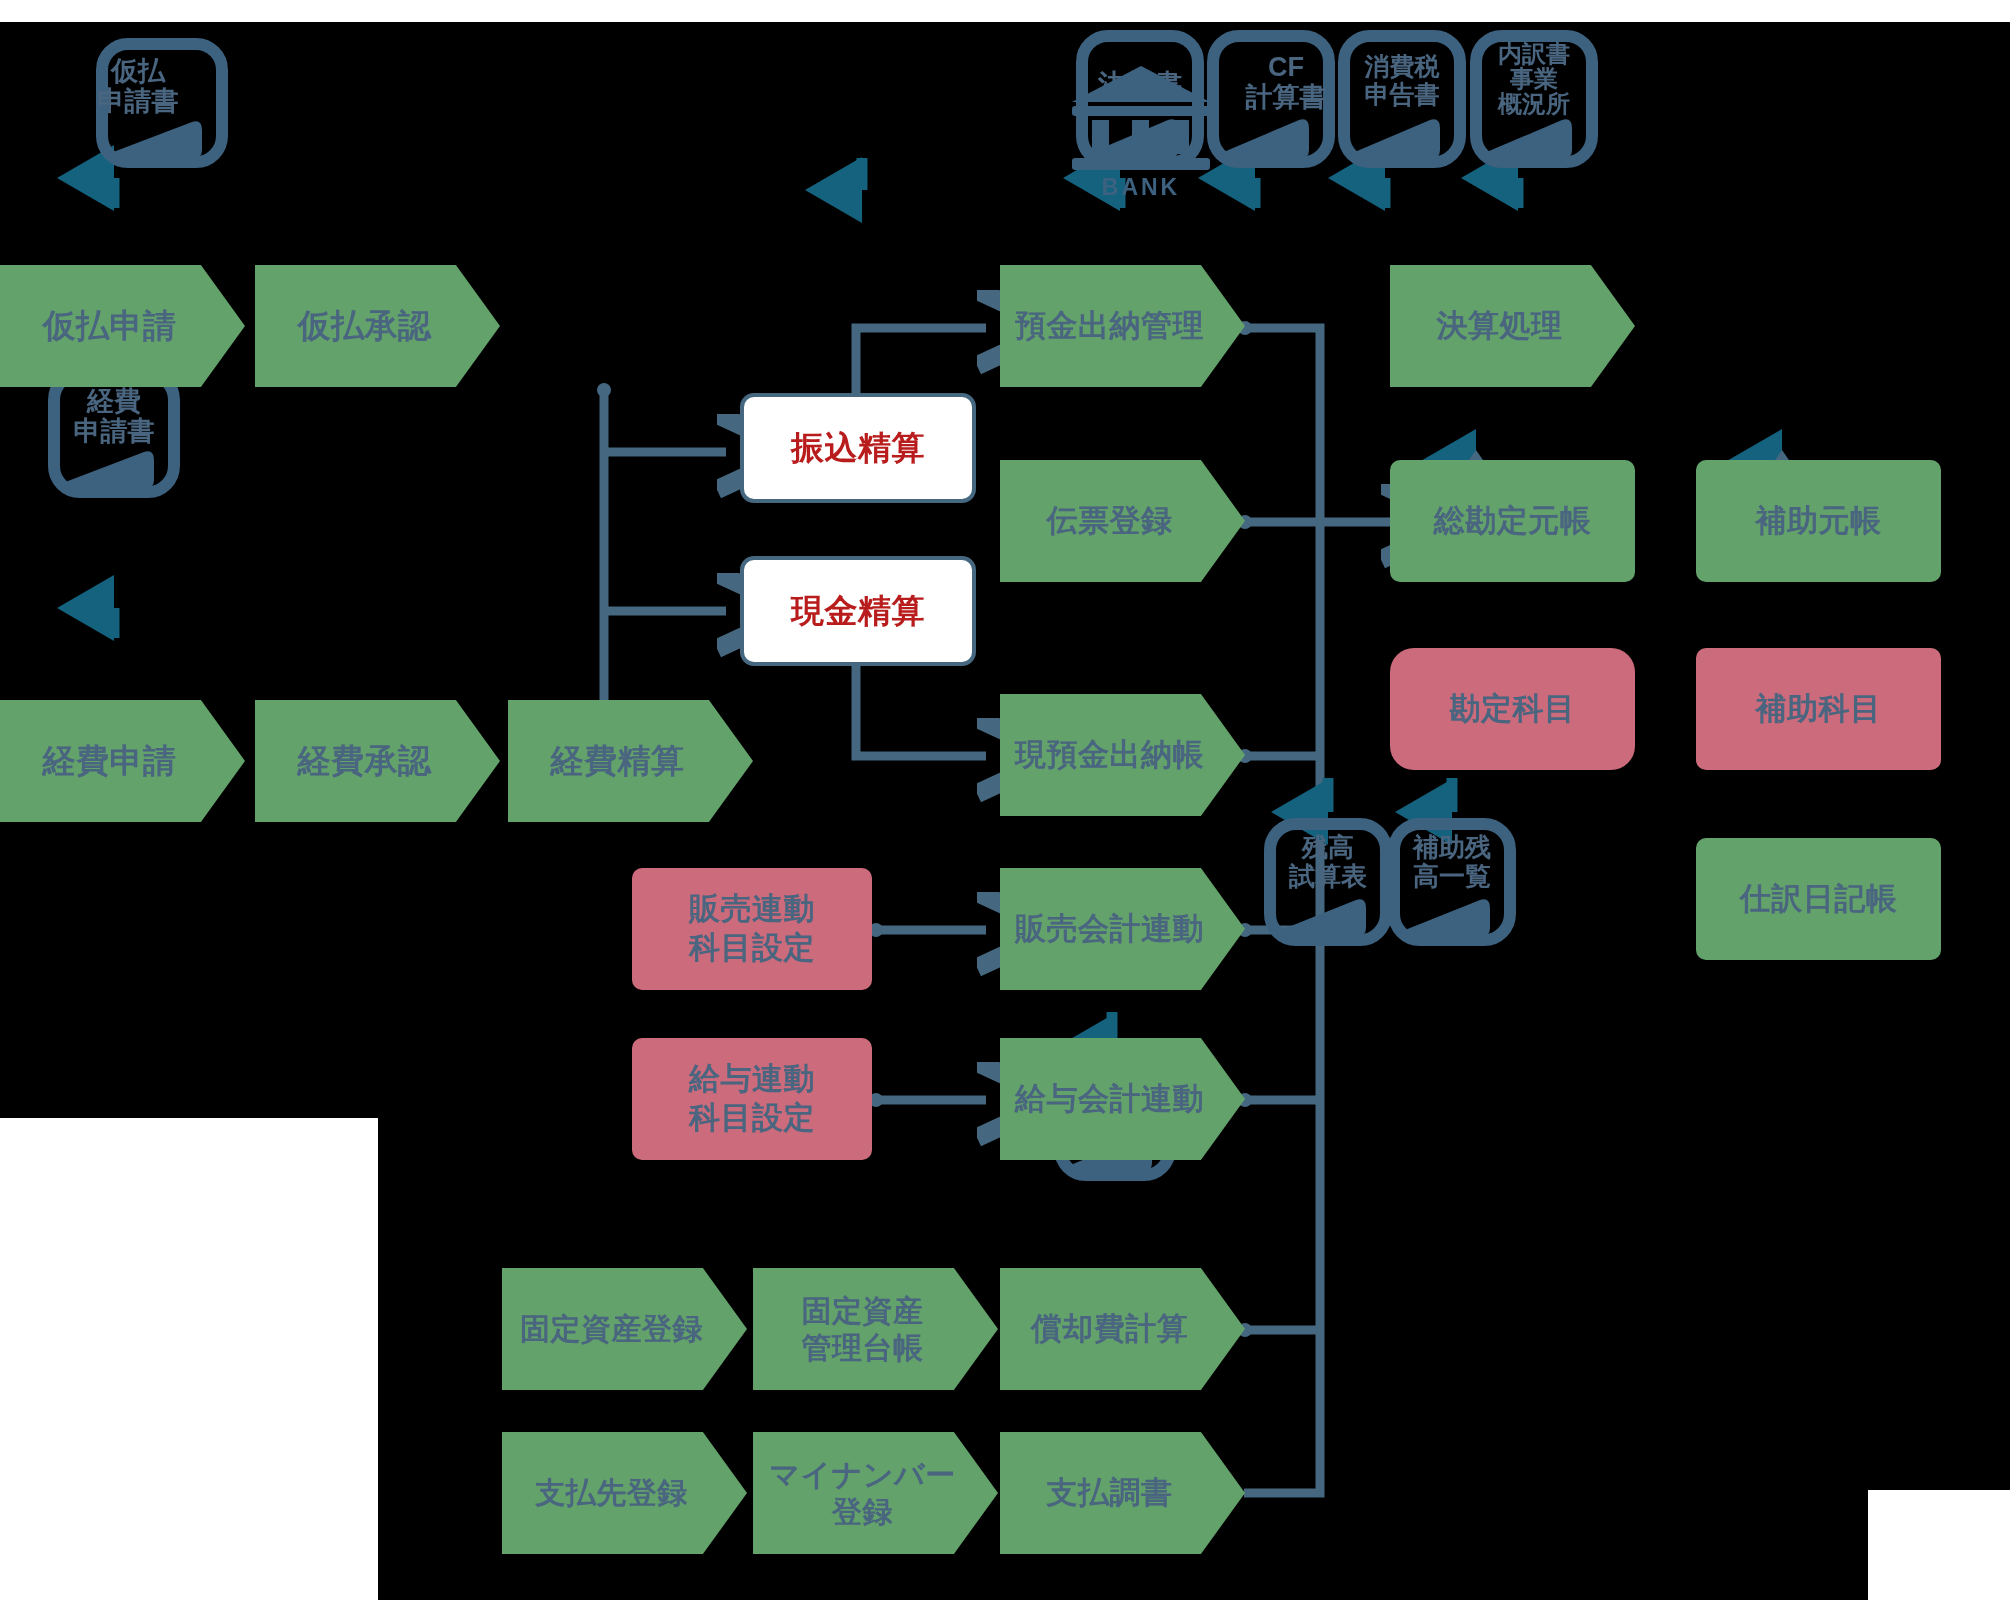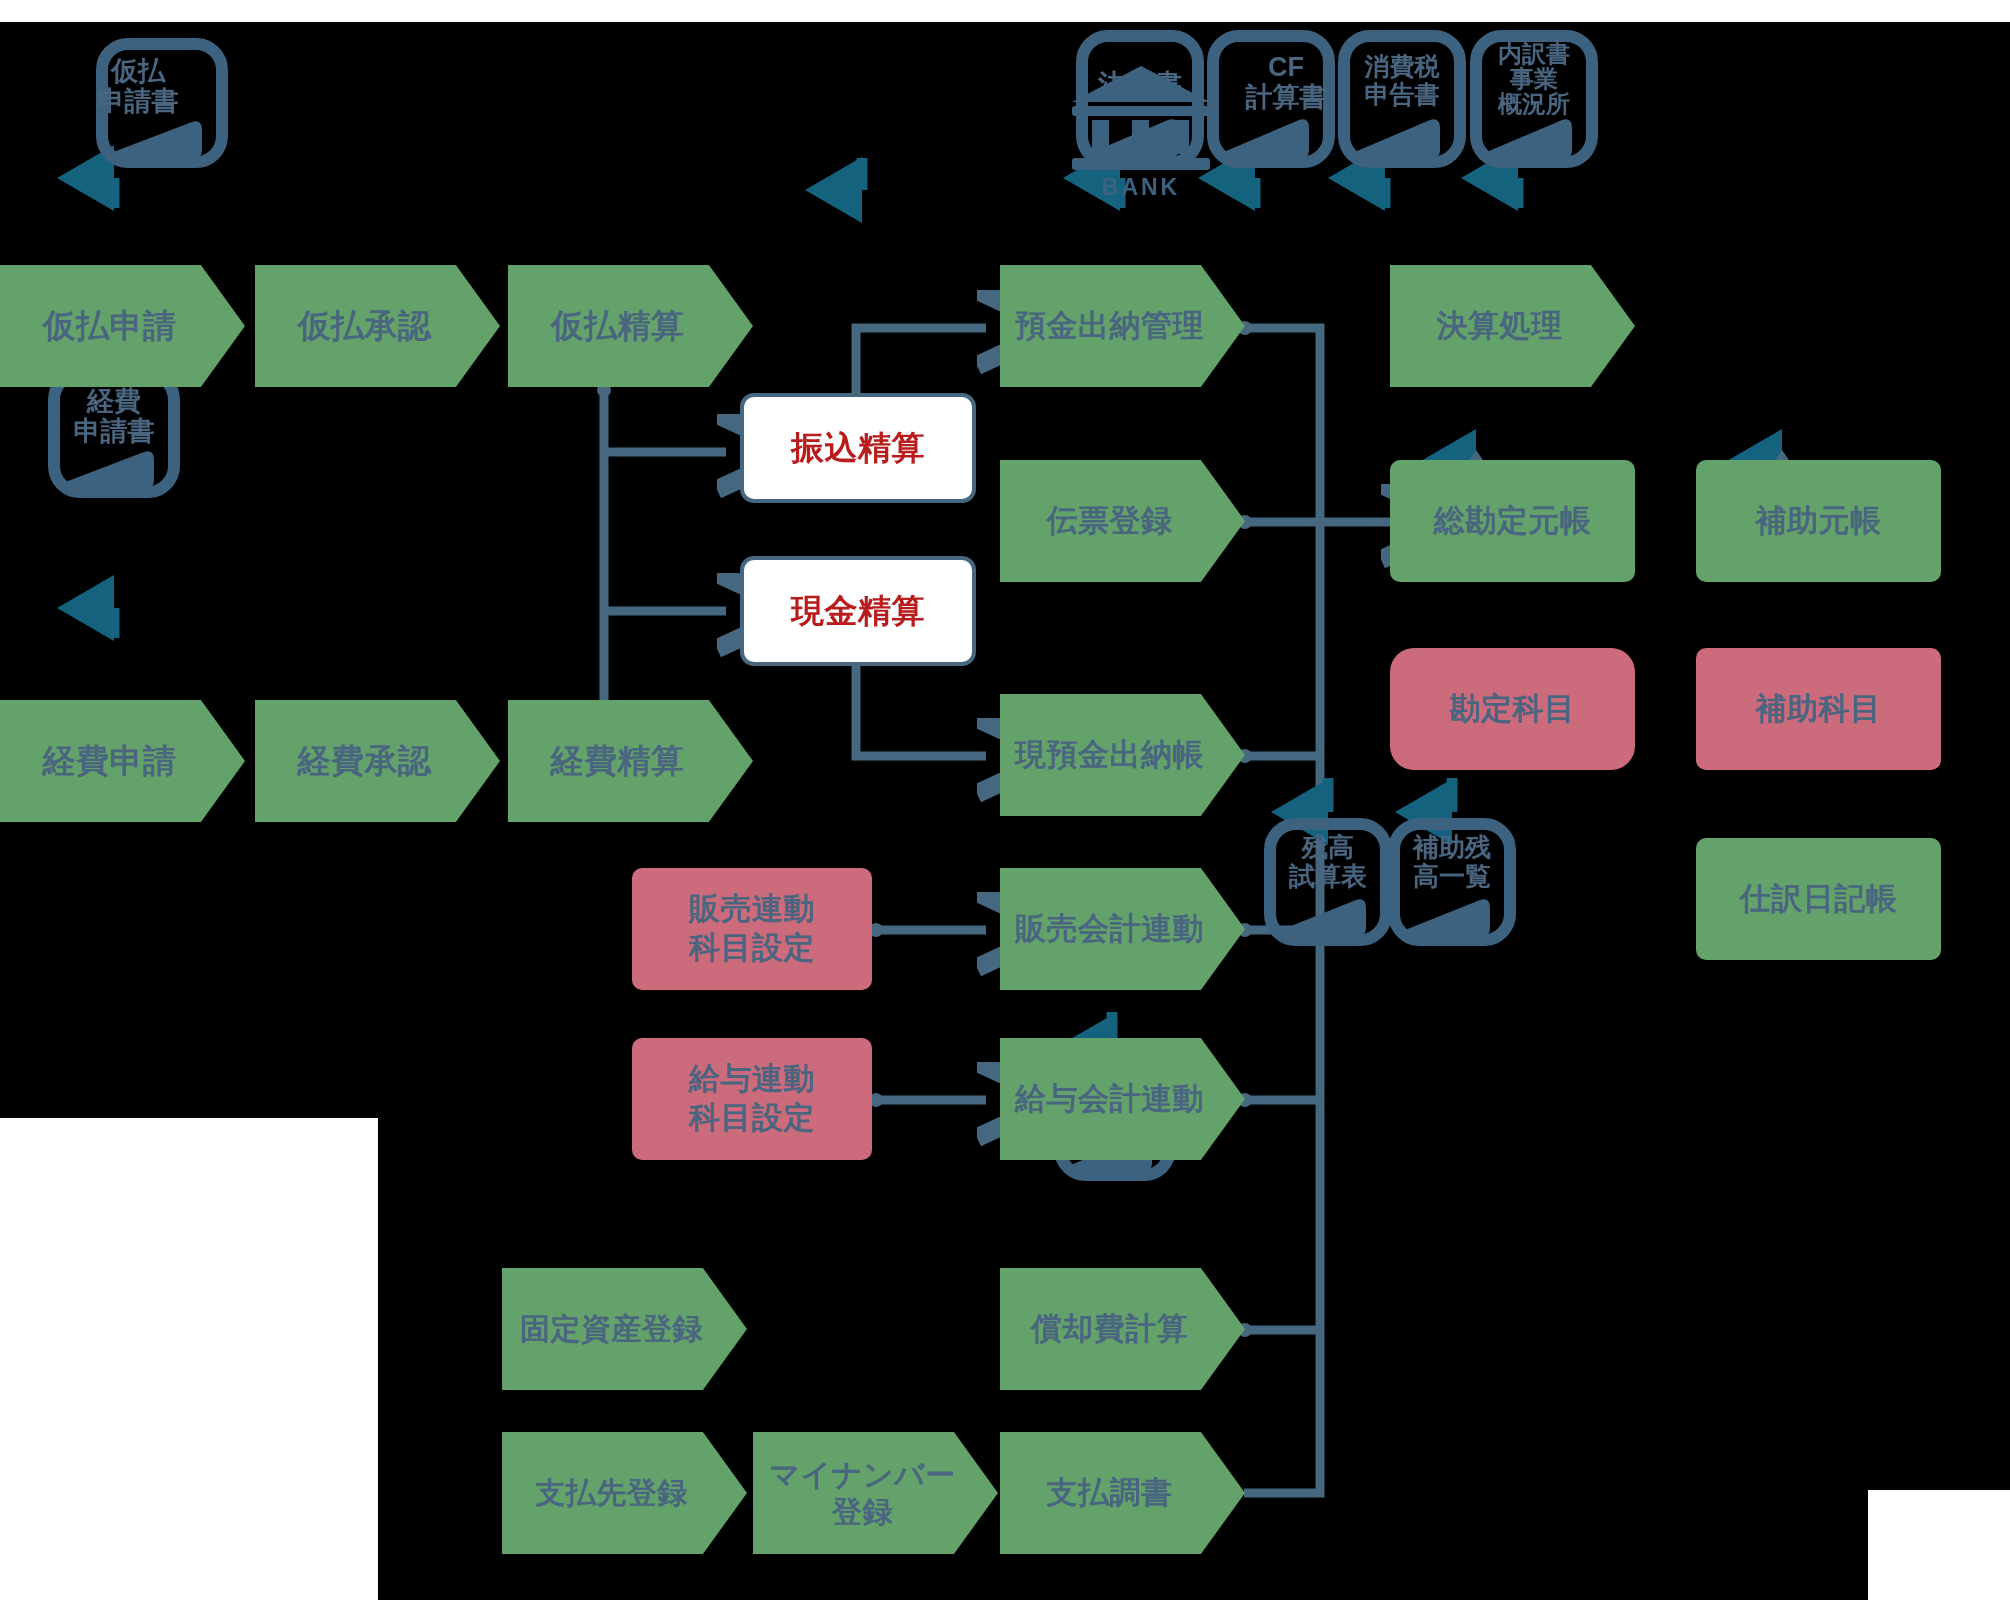--- a/index.html
+++ b/index.html
@@ -211,21 +211,20 @@
       <rect x="30" y="58" width="17" height="34" fill="#3d6280"></rect>
       <rect x="70" y="58" width="17" height="34" fill="#3d6280"></rect>
       <rect x="110" y="58" width="17" height="34" fill="#3d6280"></rect>
       <rect x="10" y="96" width="138" height="12" rx="3" fill="#3d6280"></rect>
     </svg>
     <div style="position:absolute;left:0;right:0;top:100%;text-align:center;color:#3d6280;font-weight:bold;font-size:23px;letter-spacing:3px;">BANK</div>
   </div>
 
   <div class="node chev" style="left:0px;top:265px;width:245px;height:122px;font-size:33px;">仮払申請</div>
   <div class="node chev" style="left:255px;top:265px;width:245px;height:122px;font-size:33px;">仮払承認</div>
-  <div class="node chev" style="left:508px;top:265px;width:245px;height:122px;font-size:33px;">仮払精算</div>
 
   <div class="node chev" style="left:0px;top:700px;width:245px;height:122px;font-size:33px;">経費申請</div>
   <div class="node chev" style="left:255px;top:700px;width:245px;height:122px;font-size:33px;">経費承認</div>
   <div class="node chev" style="left:508px;top:700px;width:245px;height:122px;font-size:33px;">経費精算</div>
 
   <div class="node wrect" style="left:740px;top:393px;width:236px;height:110px;font-size:33px;">振込精算</div>
   <div class="node wrect" style="left:740px;top:556px;width:236px;height:110px;font-size:33px;">現金精算</div>
 
   <div class="node chev" style="left:1000px;top:265px;width:245px;height:122px;font-size:31px;">預金出納管理</div>
   <div class="node chev" style="left:1000px;top:460px;width:245px;height:122px;font-size:31px;">伝票登録</div>
@@ -234,20 +233,22 @@
   <div class="node chev" style="left:1000px;top:868px;width:245px;height:122px;font-size:31px;">販売会計連動</div>
   <div class="node chev" style="left:1000px;top:1268px;width:245px;height:122px;font-size:31px;">償却費計算</div>
   <div class="node chev" style="left:1000px;top:1432px;width:245px;height:122px;font-size:31px;">支払調書</div>
 
   <div class="node prect" style="left:632px;top:868px;width:240px;height:122px;font-size:31px;white-space:pre-line;">販売連動
 科目設定</div>
   <div class="node prect" style="left:632px;top:1038px;width:240px;height:122px;font-size:31px;white-space:pre-line;">給与連動
 科目設定</div>
 
   <div class="node chev" style="left:502px;top:1268px;width:245px;height:122px;font-size:30px;">固定資産登録</div>
+  <div class="node chev" style="left:753px;top:1268px;width:245px;height:122px;font-size:30px;white-space:pre-line;">固定資産
+管理台帳</div>
   <div class="node chev" style="left:502px;top:1432px;width:245px;height:122px;font-size:30px;">支払先登録</div>
   <div class="node chev" style="left:753px;top:1432px;width:245px;height:122px;font-size:30px;white-space:pre-line;">マイナンバー
 登録</div>
 
   <div class="node chev" style="left:1390px;top:265px;width:245px;height:122px;font-size:31px;">決算処理</div>
   <div class="node rrect" style="left:1390px;top:460px;width:245px;height:122px;font-size:31px;">総勘定元帳</div>
   <div class="node rrect" style="left:1696px;top:460px;width:245px;height:122px;font-size:31px;">補助元帳</div>
   <div class="node prect" style="left:1390px;top:648px;width:245px;height:122px;font-size:31px;border-radius:24px;">勘定科目</div>
   <div class="node prect" style="left:1696px;top:648px;width:245px;height:122px;font-size:31px;">補助科目</div>
   <div class="node rrect" style="left:1696px;top:838px;width:245px;height:122px;font-size:31px;">仕訳日記帳</div>

